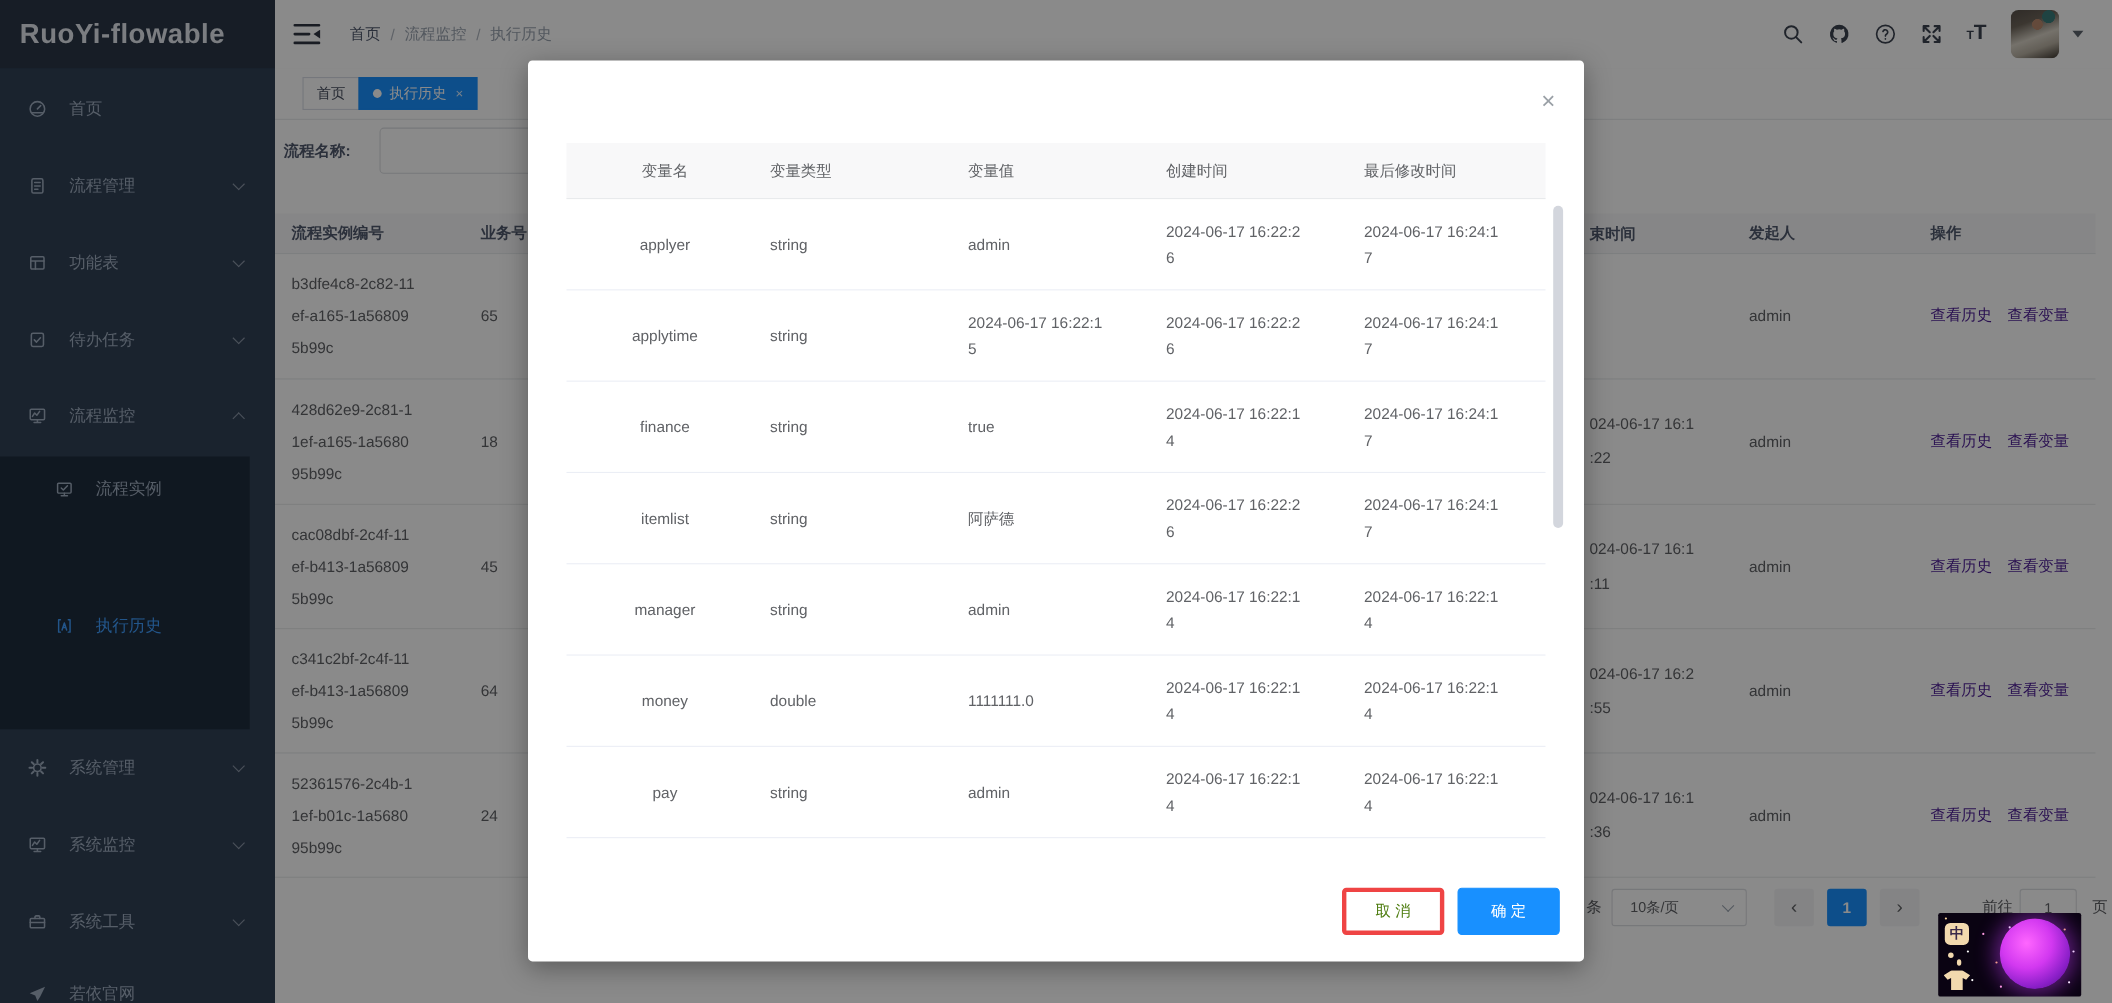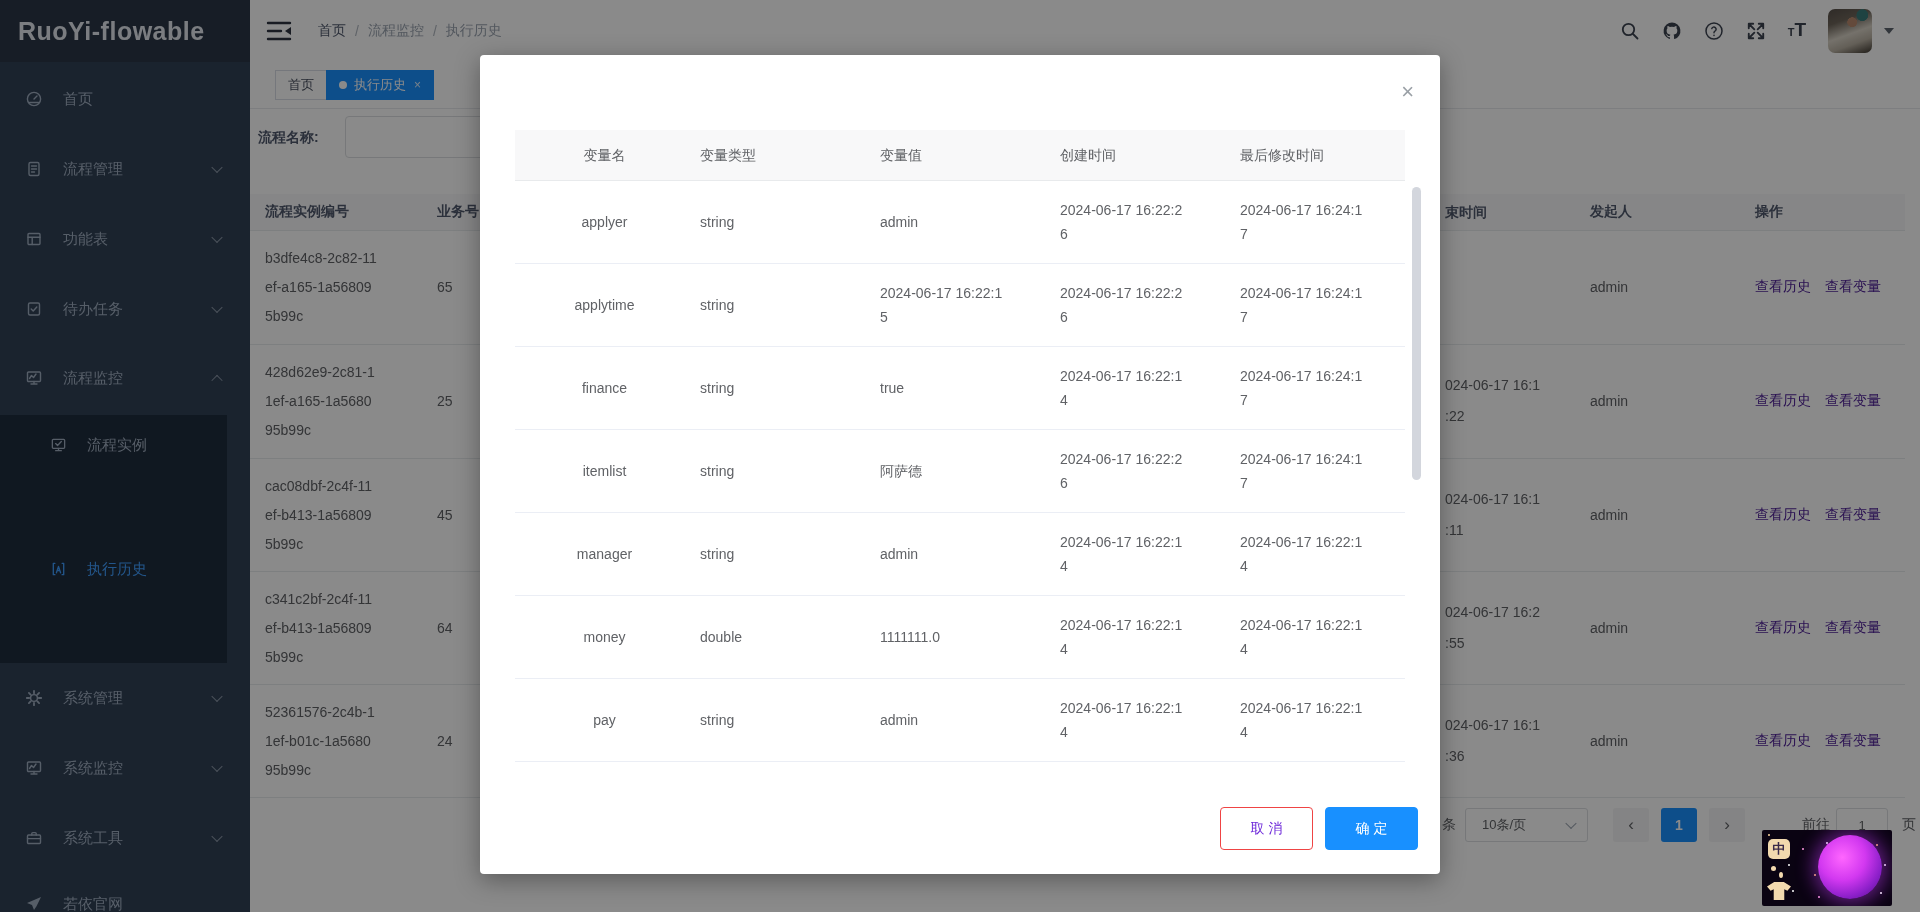--- a/index.html
+++ b/index.html
@@ -94,21 +94,21 @@
   .m-table th{background:#f8f8f9;text-align:left;font-weight:500;color:#606266;font-size:14px;
      padding:13px 20px 13px 0;line-height:24px;border-bottom:1px solid #e8eaec;}
   .m-table th:first-child,.m-table td:first-child{padding-left:14px;text-align:center;}
   .m-table td{padding:17px 20px 17px 0;line-height:24px;color:#606266;font-size:14px;
      border-bottom:1px solid #ebeef5;vertical-align:middle;}
   .dt{width:126px;word-break:break-all;}
   .m-scroll{position:absolute;right:19px;top:132px;width:9px;height:293px;border-radius:5px;background:#d3d6dd;cursor:pointer;}
   .m-footer{position:absolute;right:22px;bottom:24px;display:flex;gap:12px;}
   .btn{height:43px;width:93px;border-radius:4px;font-size:14px;display:flex;align-items:center;justify-content:center;
      box-sizing:border-box;cursor:pointer;}
-  .btn-cancel{background:#fff;border:1px solid #ef4444;color:#6d28d9;}
+  .btn-cancel{background:#fff;border:4px solid #ef4444;color:#4d7c0f;}
   .btn-confirm{background:#1890ff;border:1px solid #1890ff;color:#fff;}
 
   
   .sticker{position:absolute;left:1762px;top:830px;width:130px;height:76px;background:#0a0312;z-index:70;
      overflow:hidden;border-radius:2px;}
   .stk-planet{position:absolute;left:56px;top:5px;width:64px;height:64px;border-radius:50%;
      background:radial-gradient(circle at 38% 35%,#ff66ff,#d238f0 40%,#8a1fc8 70%,#4a0e73 100%);
      box-shadow:0 0 18px 5px rgba(200,60,255,.45);}
   .stk-stars{position:absolute;left:6px;top:4px;width:2px;height:2px;border-radius:50%;background:#ffd9a0;
      box-shadow:8px 6px 0 #ffba6b,20px 30px 0 #fff,34px 14px 0 #ff9de2,46px 40px 0 #ffba6b,58px 8px 0 #fff,
@@ -341,21 +341,21 @@
         <span class="oplink">查看变量</span>
       </div>
     </div>
 
     <div class="bg-row" style="top:344px;height:114px">
       <div class="c-id">
         <div>428d62e9-2c81-1</div>
           <div>1ef-a165-1a5680</div>
           <div>95b99c</div>
       </div>
-      <div class="c-bizh">25</div>
+      <div class="c-bizh">18</div>
       <div class="c-end">
         <div>024-06-17 16:1</div>
           <div>:22</div>
       </div>
       <div class="c-start">admin</div>
       <div class="c-ops">
         <span class="oplink">查看历史</span>
         <span class="oplink">查看变量</span>
       </div>
     </div>

